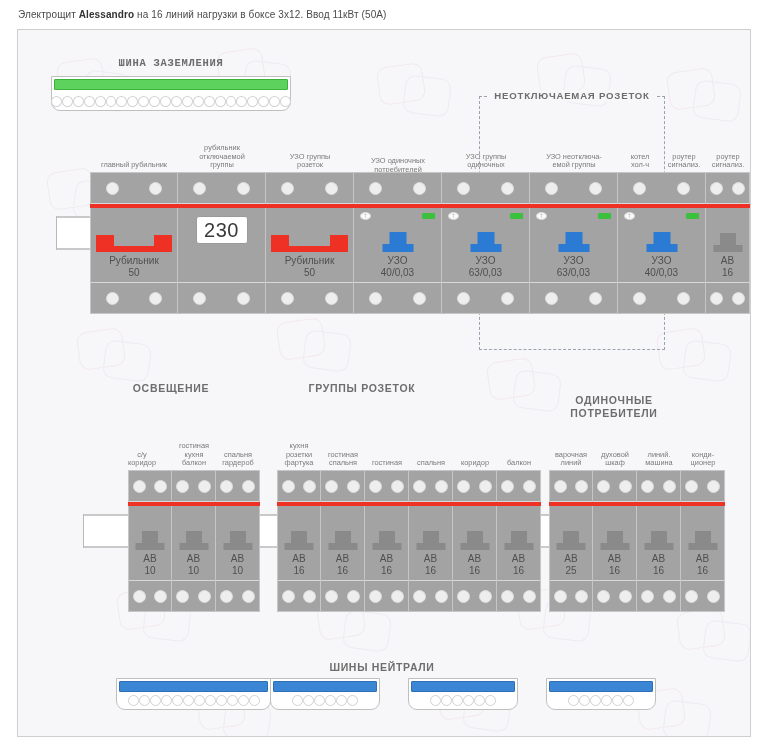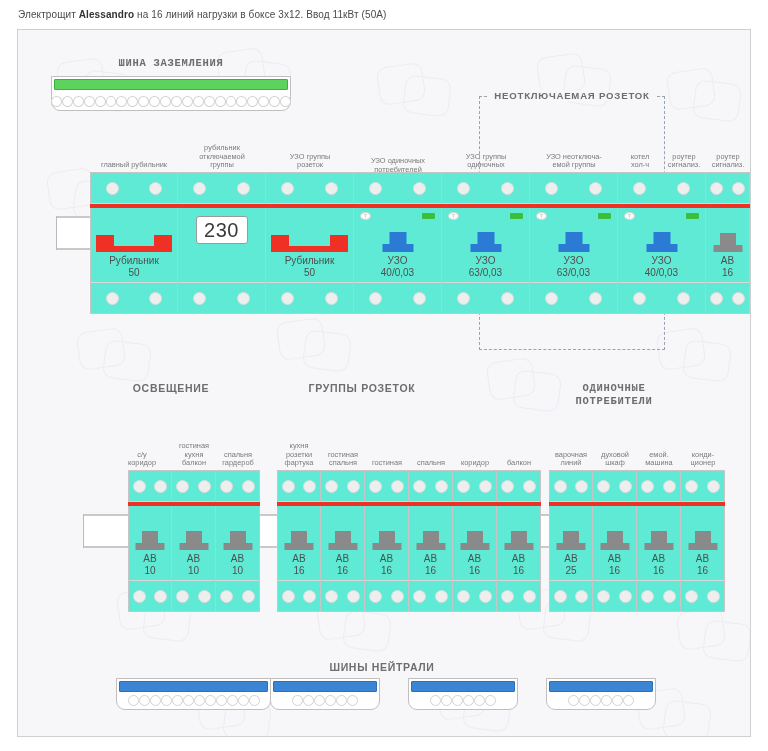--- a/index.html
+++ b/index.html
@@ -71,21 +71,21 @@
   .rail::before, .rail::after {
     content:""; position:absolute; left:0; right:0; height:2px; background:#c9c9c9;
   }
   .rail::before { top:-1px; }
   .rail::after  { bottom:-1px; }
 
   
   .block { position:absolute; display:flex; z-index:3; }
   .mod {
     position:relative; width:44px; height:142px;
-    background:#5eead4; border:1px solid #c6c6c6; border-left-width:0;
+    background:#a3a3a3; border:1px solid #c6c6c6; border-left-width:0;
   }
   .mod:first-child { border-left-width:1px; }
   .mod .top, .mod .bot {
     position:absolute; left:0; right:0; height:31px;
     display:flex; justify-content:space-around; align-items:center;
   }
   .mod .top { top:0; border-bottom:1px solid #d8d8d8; }
   .mod .bot { bottom:0; border-top:1px solid #d8d8d8; }
   .mod .top i, .mod .bot i {
     display:block; width:13px; height:13px; border-radius:50%;
@@ -697,21 +697,21 @@
           <div>спальня</div>
         </div>
         <div class="mcap" style="left: 427px; width: 60px; top: 429.4px;">
           <div>коридор</div>
         </div>
         <div class="mcap" style="left: 471px; width: 60px; top: 429.4px;">
           <div>балкон</div>
         </div>
       </div>
 
-    <div class="cap cap2" style="left:516px; top:352px; width:160px;font-family:Liberation Mono, monospace;">
+    <div class="cap cap2" style="left:516px; top:364px; width:160px;">
       <div>ОДИНОЧНЫЕ</div>
       <div>ПОТРЕБИТЕЛИ</div>
     </div>
     <div class="rail" style="left:495px; top:484px; width:200px;"></div>
     <div class="block" id="single-block" style="left:531px; top:440px;">
         <div class="mod" style="width: 44px;">
           <div class="top">
             <i></i>
             <i></i>
           </div>
@@ -790,21 +790,21 @@
     <div id="single-caps">
         <div class="mcap" style="left: 523px; width: 60px; top: 420.8px;">
           <div>варочная</div>
           <div>линий</div>
         </div>
         <div class="mcap" style="left: 567px; width: 60px; top: 420.8px;">
           <div>духовой</div>
           <div>шкаф</div>
         </div>
         <div class="mcap" style="left: 611px; width: 60px; top: 420.8px;">
-          <div>емой.</div>
+          <div>линий.</div>
           <div>машина</div>
         </div>
         <div class="mcap" style="left: 655px; width: 60px; top: 420.8px;">
           <div>конди-</div>
           <div>ционер</div>
         </div>
       </div>
 
     <div class="cap" style="left:284px; top:631px; width:160px;">ШИНЫ НЕЙТРАЛИ</div>
     <div id="neutral-row">

